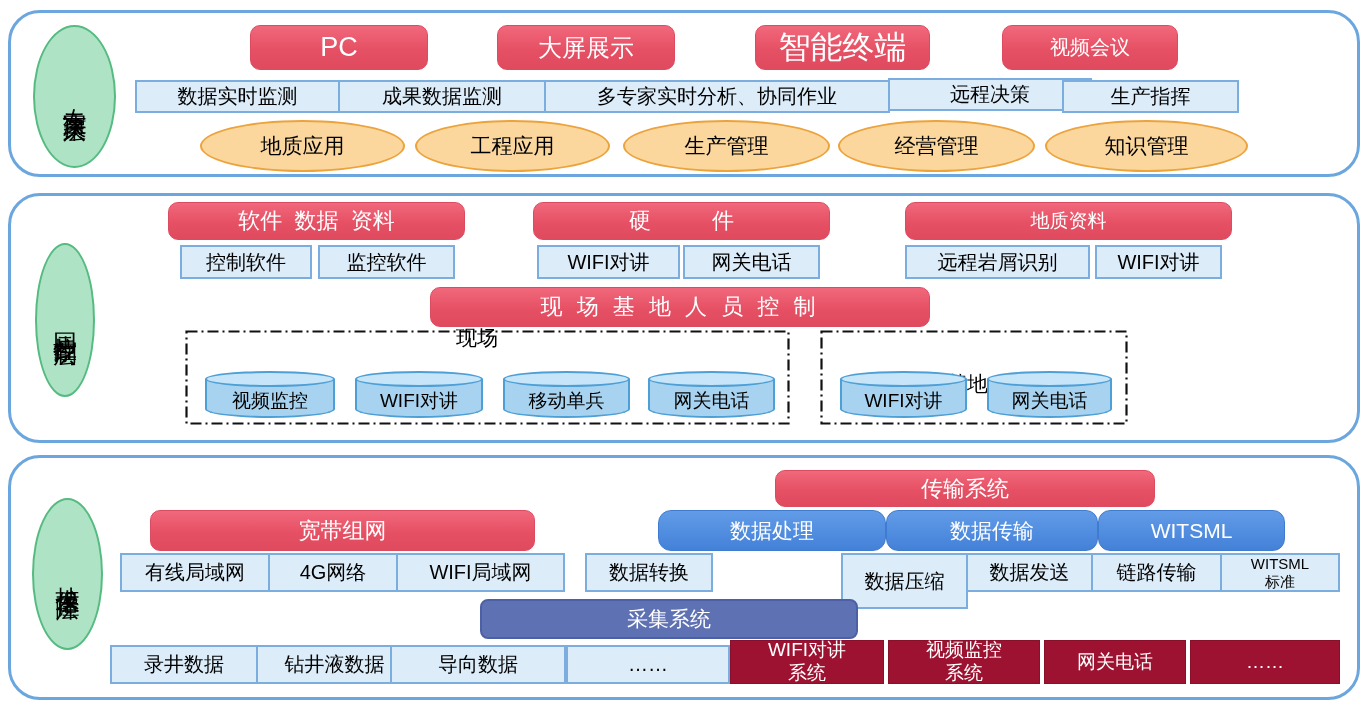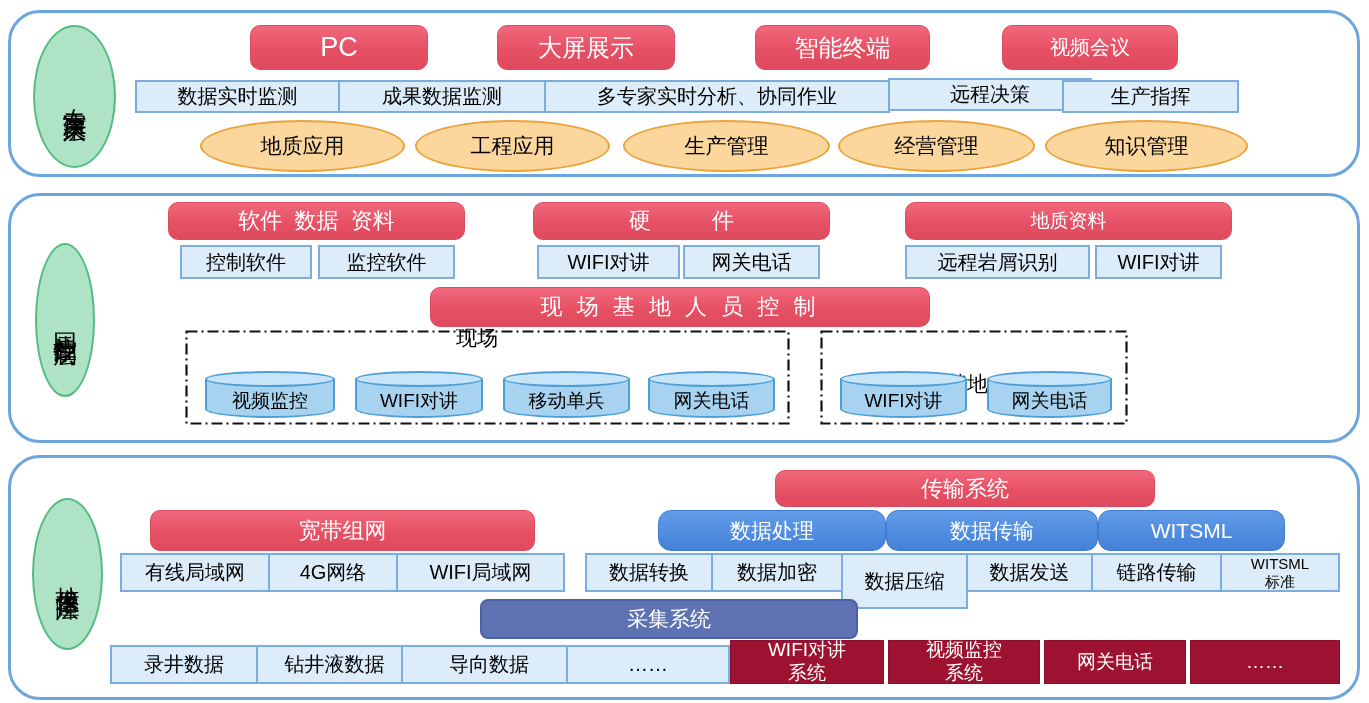--- a/index.html
+++ b/index.html
@@ -40,21 +40,21 @@
 </head>
 <body>
 
 <div id="canvas">
 
   <div class="layer" style="left:8px;top:10px;width:1352px;height:167px;"></div>
   <div class="vlabel" style="left:33px;top:25px;width:83px;height:143px;">专家决策层</div>
 
   <div class="redbox" style="left:497px;top:25px;width:178px;height:45px;font-size:24px;">大屏展示</div>
   <div class="redbox" style="left:250px;top:25px;width:178px;height:45px;font-size:27px;">PC</div>
-  <div class="redbox" style="left:755px;top:25px;width:175px;height:45px;font-size:24px;">智能终端</div>
+  <div class="redbox" style="left:755px;top:25px;width:175px;height:45px;font-size:32px;">智能终端</div>
   <div class="redbox" style="left:1002px;top:25px;width:176px;height:45px;font-size:20px;">视频会议</div>
 
   <div class="cell" style="left:135px;top:80px;width:205px;height:33px;">数据实时监测</div>
   <div class="cell" style="left:338px;top:80px;width:208px;height:33px;">成果数据监测</div>
   <div class="cell" style="left:544px;top:80px;width:346px;height:33px;">多专家实时分析、协同作业</div>
   <div class="cell" style="left:888px;top:78px;width:204px;height:33px;">远程决策</div>
   <div class="cell" style="left:1062px;top:80px;width:177px;height:33px;">生产指挥</div>
 
   <div class="orange" style="left:200px;top:120px;width:205px;height:52px;">地质应用</div>
   <div class="orange" style="left:415px;top:120px;width:195px;height:52px;">工程应用</div>
@@ -124,32 +124,31 @@
 
   <div class="bluebox" style="left:658px;top:510px;width:228px;height:41px;border-radius:13px;">数据处理</div>
   <div class="bluebox" style="left:886px;top:510px;width:212px;height:41px;">数据传输</div>
   <div class="bluebox" style="left:1098px;top:510px;width:187px;height:41px;">WITSML</div>
 
   <div class="cell" style="left:120px;top:553px;width:150px;height:39px;">有线局域网</div>
   <div class="cell" style="left:268px;top:553px;width:130px;height:39px;">4G网络</div>
   <div class="cell" style="left:396px;top:553px;width:169px;height:39px;">WIFI局域网</div>
 
   <div class="cell" style="left:585px;top:553px;width:128px;height:39px;">数据转换</div>
-  <div class="cell" style="left:711px;top:553px;width:132px;height:39px;">数据加密</div>
   <div class="cell" style="left:841px;top:553px;width:127px;height:56px;">数据压缩</div>
   <div class="cell" style="left:966px;top:553px;width:127px;height:39px;">数据发送</div>
   <div class="cell" style="left:1091px;top:553px;width:131px;height:39px;">链路传输</div>
   <div class="cell" style="left:1220px;top:553px;width:120px;height:39px;font-size:15px;white-space:pre-line;line-height:1.2;">WITSML
 标准</div>
 
   <div class="collect" style="left:480px;top:599px;width:378px;height:40px;">采集系统</div>
 
   <div class="cell" style="left:110px;top:645px;width:148px;height:39px;">录井数据</div>
   <div class="cell" style="left:256px;top:645px;width:157px;height:39px;">钻井液数据</div>
-  <div class="cell" style="left:401px;top:645px;width:176px;height:39px;">导向数据</div>
+  <div class="cell" style="left:390px;top:645px;width:176px;height:39px;">导向数据</div>
   <div class="cell" style="left:566px;top:645px;width:164px;height:39px;">……</div>
 
   <div class="darkred" style="left:730px;top:640px;width:154px;height:44px;">WIFI对讲
 系统</div>
   <div class="darkred" style="left:888px;top:640px;width:152px;height:44px;">视频监控
 系统</div>
   <div class="darkred" style="left:1044px;top:640px;width:142px;height:44px;">网关电话</div>
   <div class="darkred" style="left:1190px;top:640px;width:150px;height:44px;">……</div>
 
 </div>

